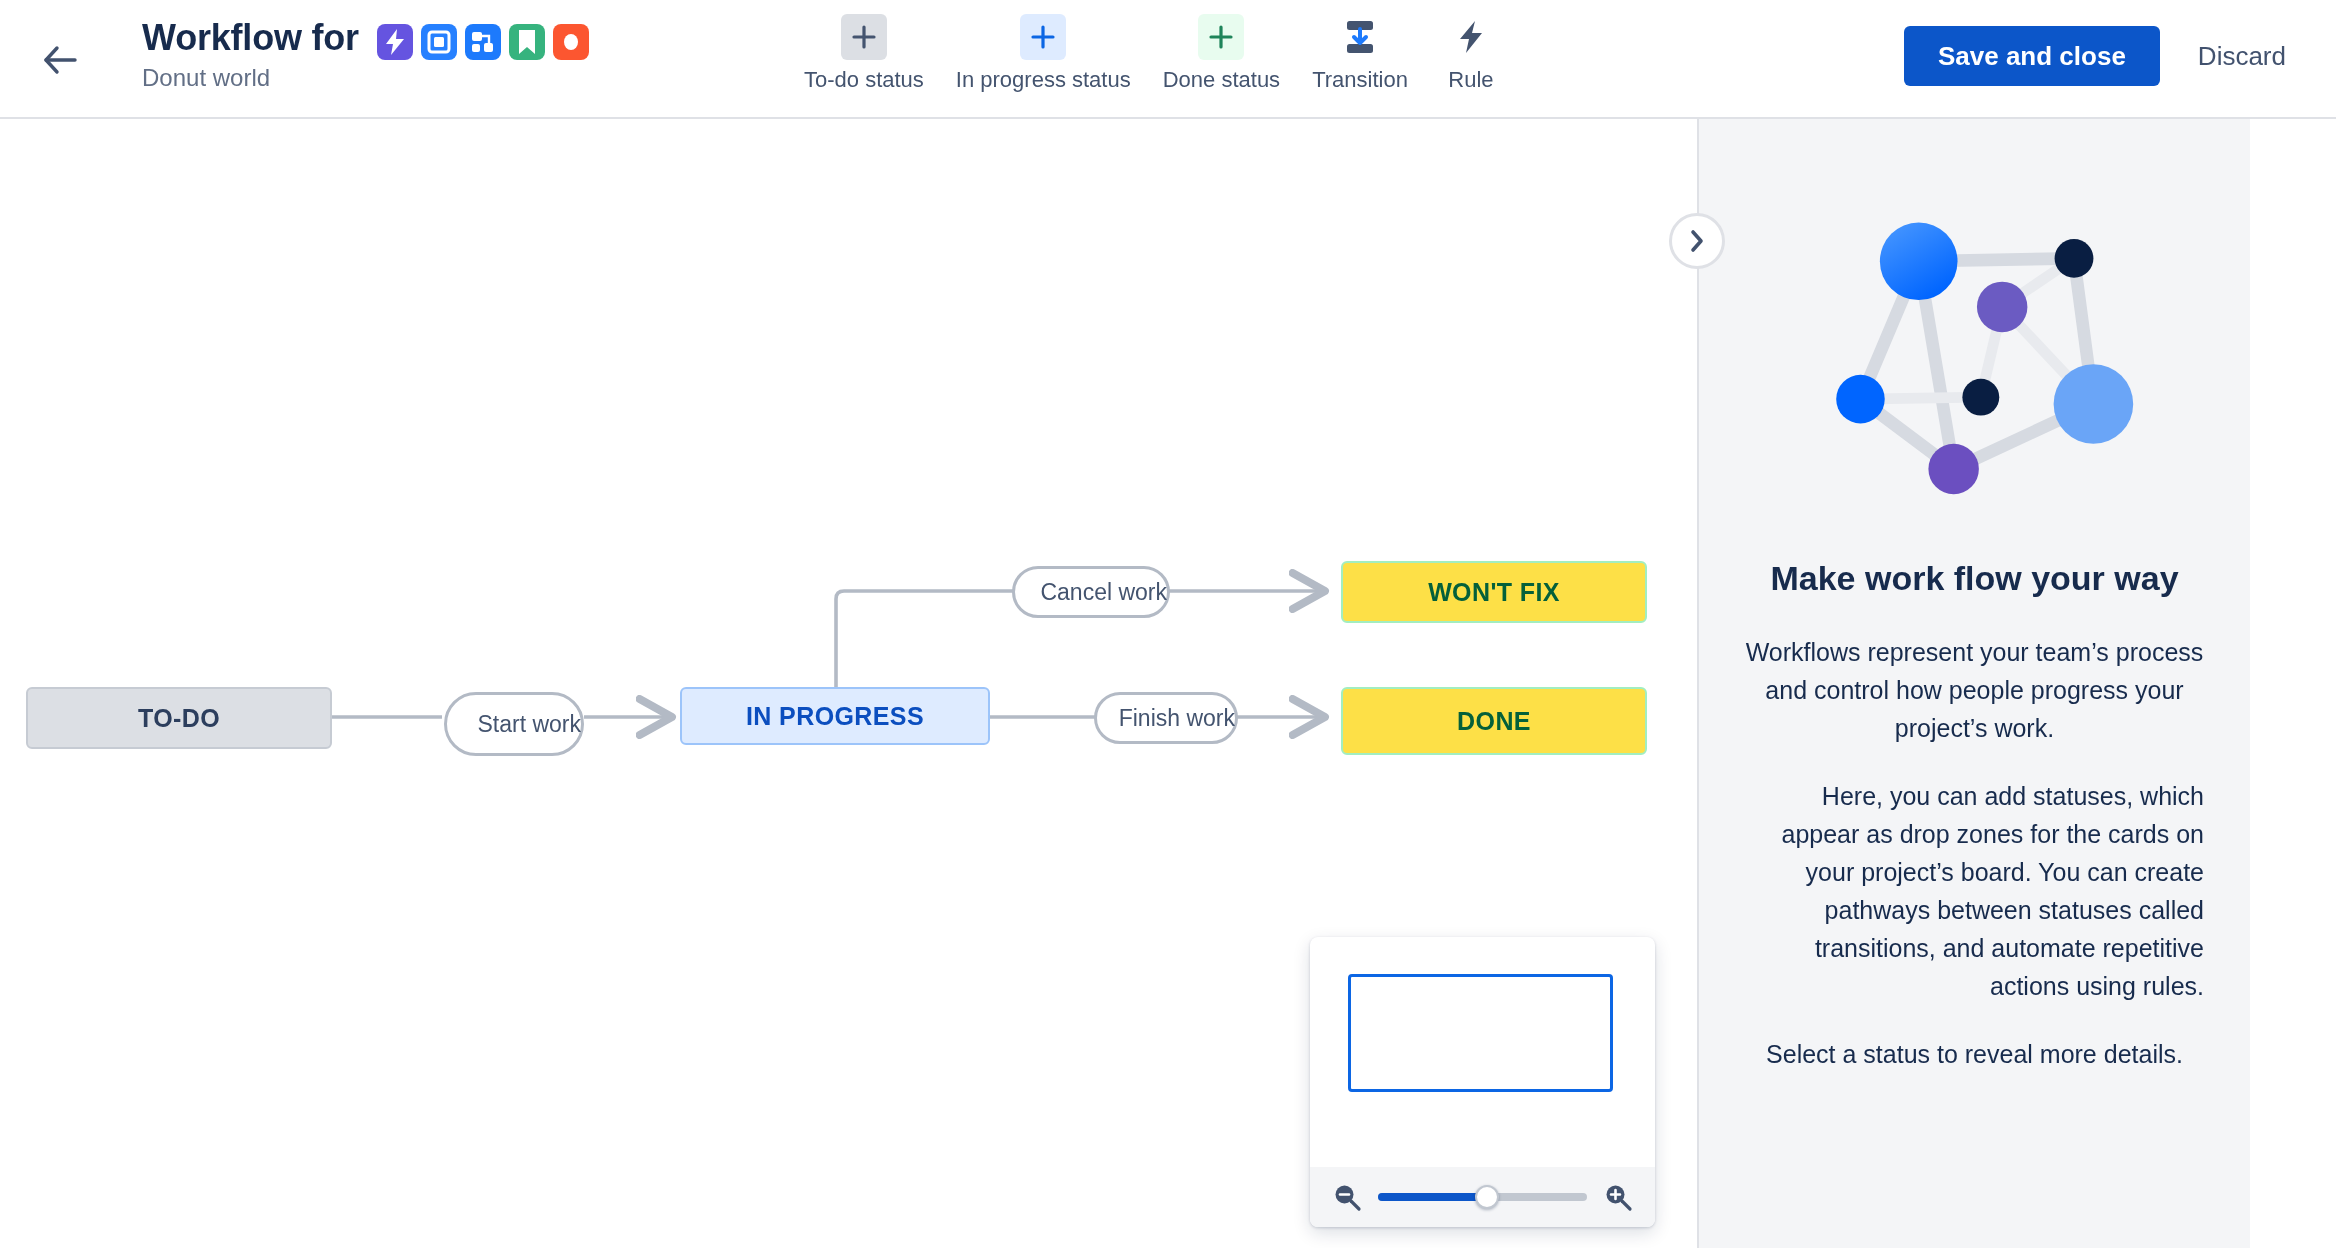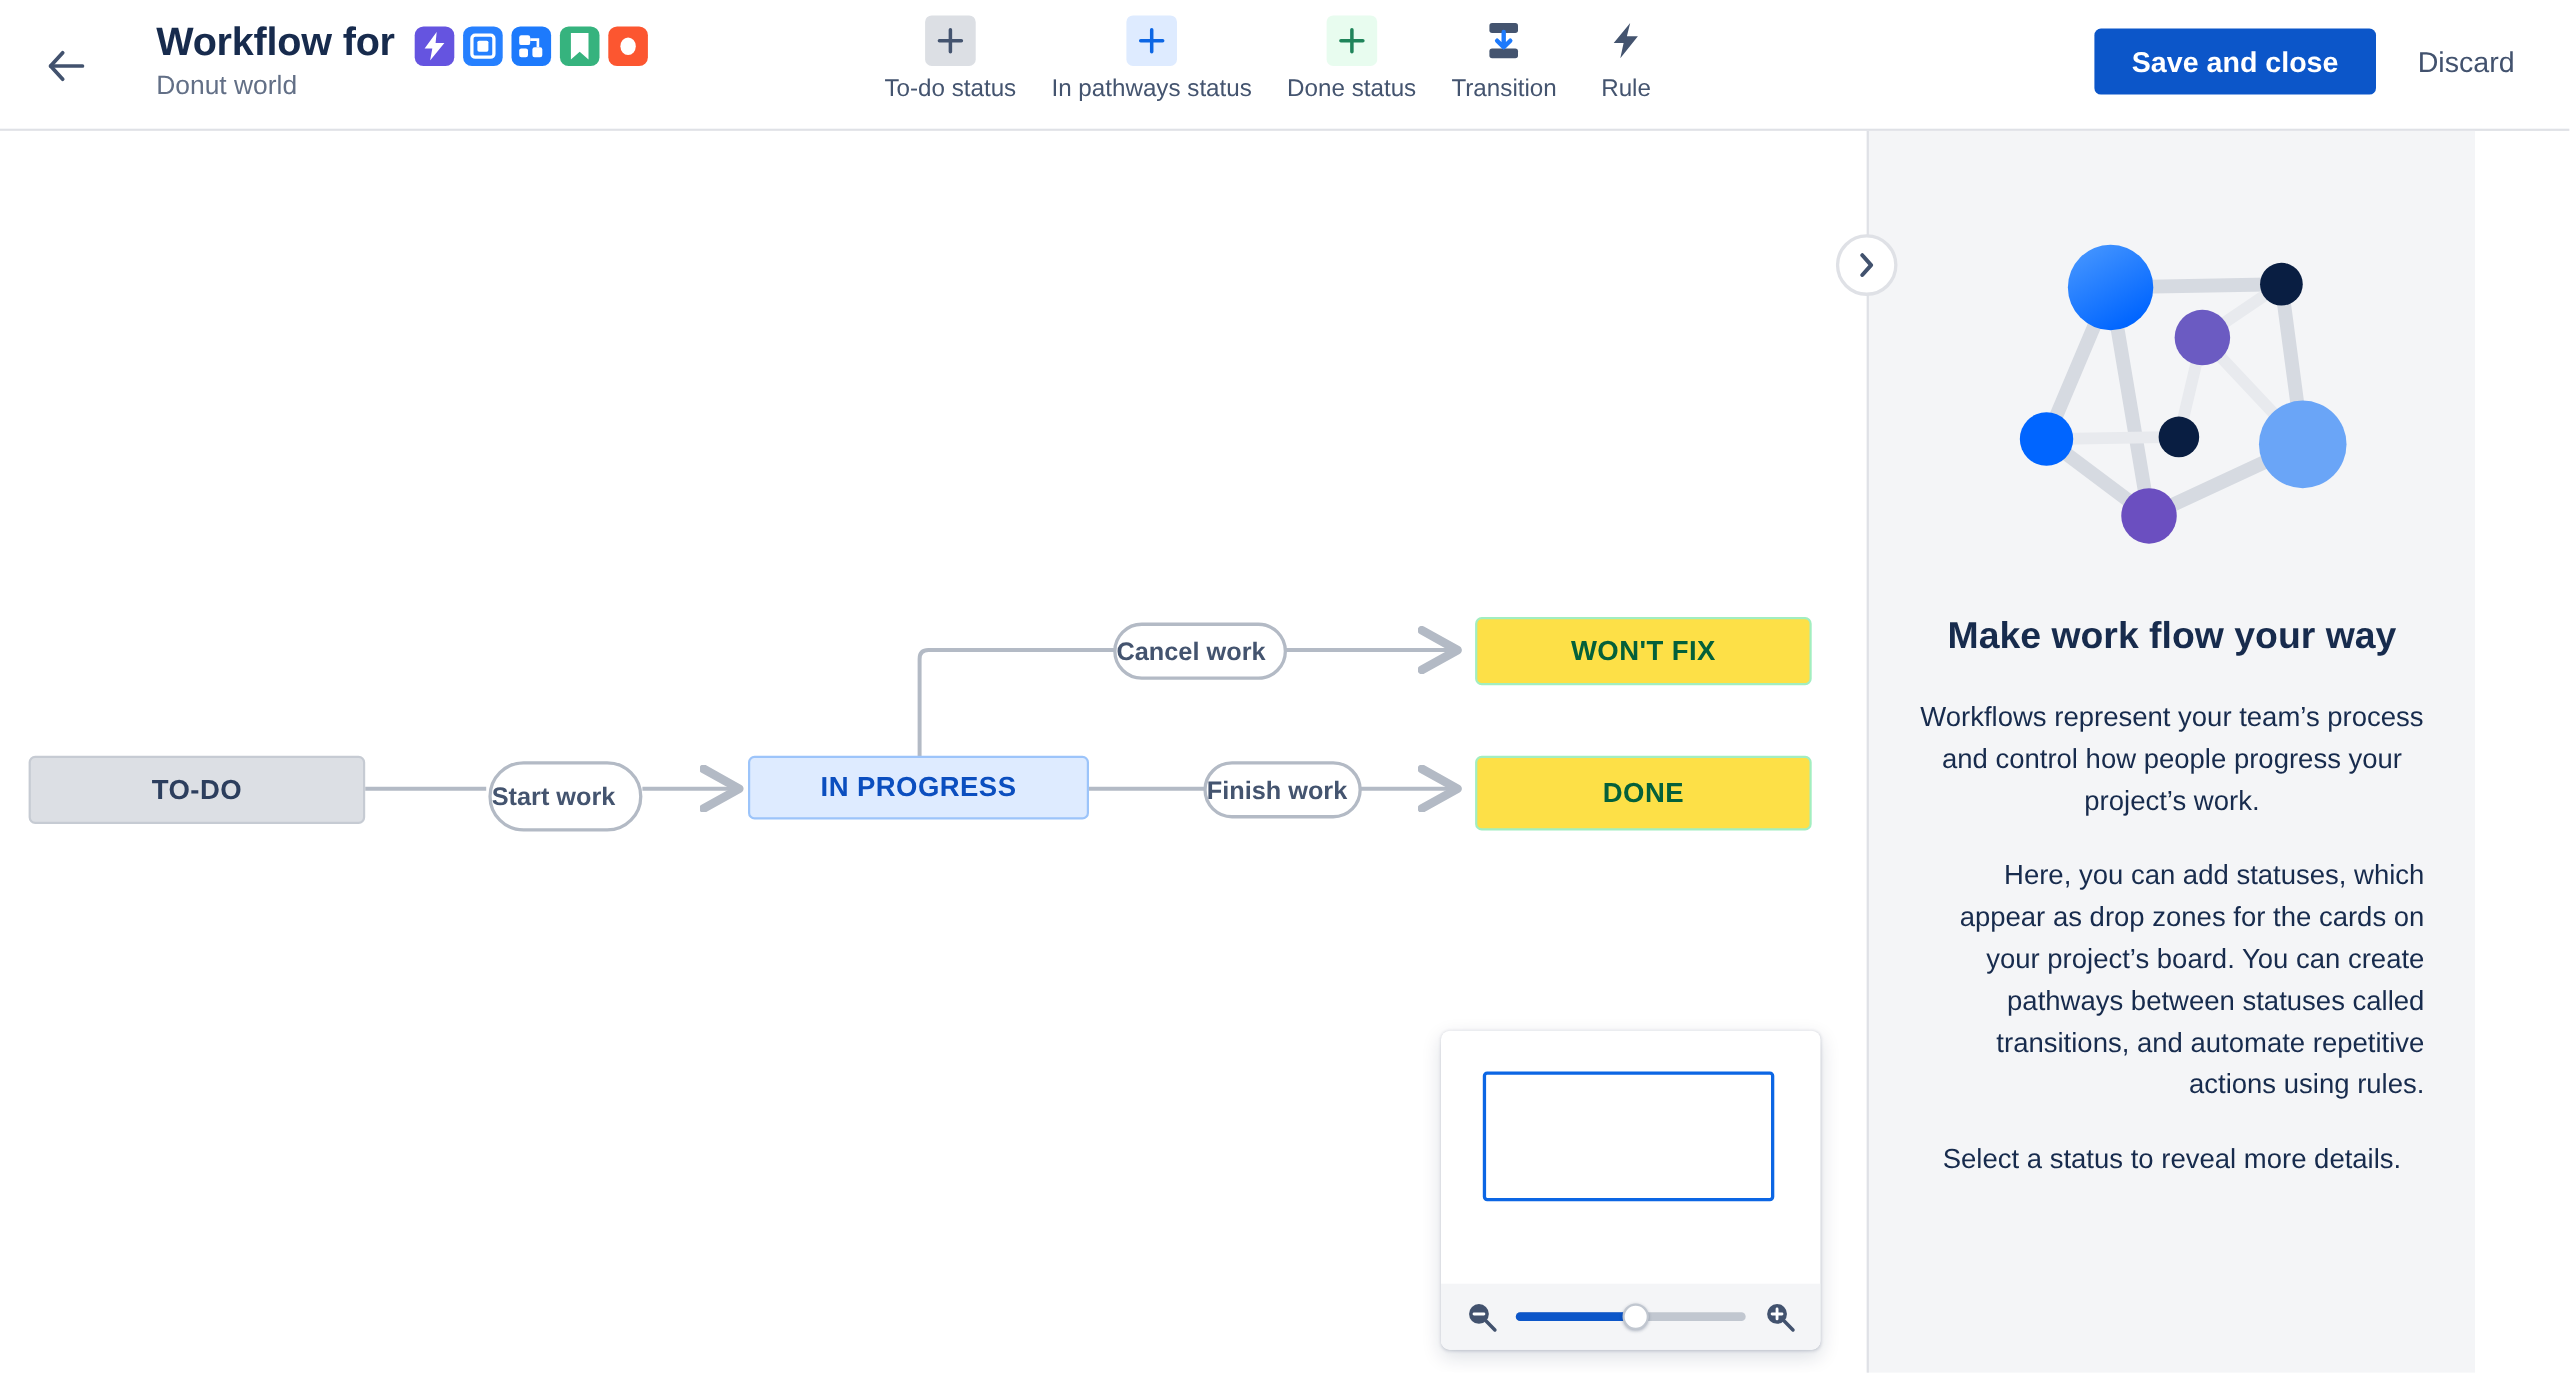--- a/index.html
+++ b/index.html
@@ -93,22 +93,22 @@
     cursor: pointer; user-select: none;
   }
   .node-todo   { background: #dcdfe4; border: 2px solid #c6cbd3; color: #2c3e5d; }
   .node-prog   { background: #deebff; border: 2px solid #9cc4fa; color: #0b4ebf; }
   .node-done   { background: #fde047; border: 2px solid #a2eec0; color: #04603a; }
 
   .pill {
     position: absolute;
     background: #ffffff; border: 3px solid #b3bac5;
     border-radius: 999px;
-    display: flex; align-items: center; justify-content: flex-start;
-    font-size: 23px; font-weight: 700; color: #44546f;
+    display: flex; align-items: center; justify-content: flex-end;
+    font-size: 23px; font-weight: 400; color: #44546f;
     cursor: pointer; user-select: none; white-space: nowrap;
   }
 
   
   .divider-btn {
     position: absolute; left: 1669px; top: 213px;
     width: 56px; height: 56px; border-radius: 50%;
     background: #ffffff; border: 3px solid #dfe1e6;
     display: flex; align-items: center; justify-content: center;
     cursor: pointer; z-index: 20;
@@ -238,21 +238,21 @@
         </span>
         <span class="tool-label">To-do status</span>
       </div>
 
       <div class="tool">
         <span class="tool-icon" style="background:#deebff;color:#0c66e4">
           <svg width="26" height="26" viewBox="0 0 26 26">
               <path d="M13 3 V23 M3 13 H23" stroke="#0c66e4" stroke-width="3.2" stroke-linecap="round"></path>
             </svg>
         </span>
-        <span class="tool-label">In pathways status</span>
+        <span class="tool-label">In progress status</span>
       </div>
 
       <div class="tool">
         <span class="tool-icon" style="background:#e8fcef;color:#1f845a">
           <svg width="26" height="26" viewBox="0 0 26 26">
               <path d="M13 3 V23 M3 13 H23" stroke="#1f845a" stroke-width="3.2" stroke-linecap="round"></path>
             </svg>
         </span>
         <span class="tool-label">Done status</span>
       </div>

